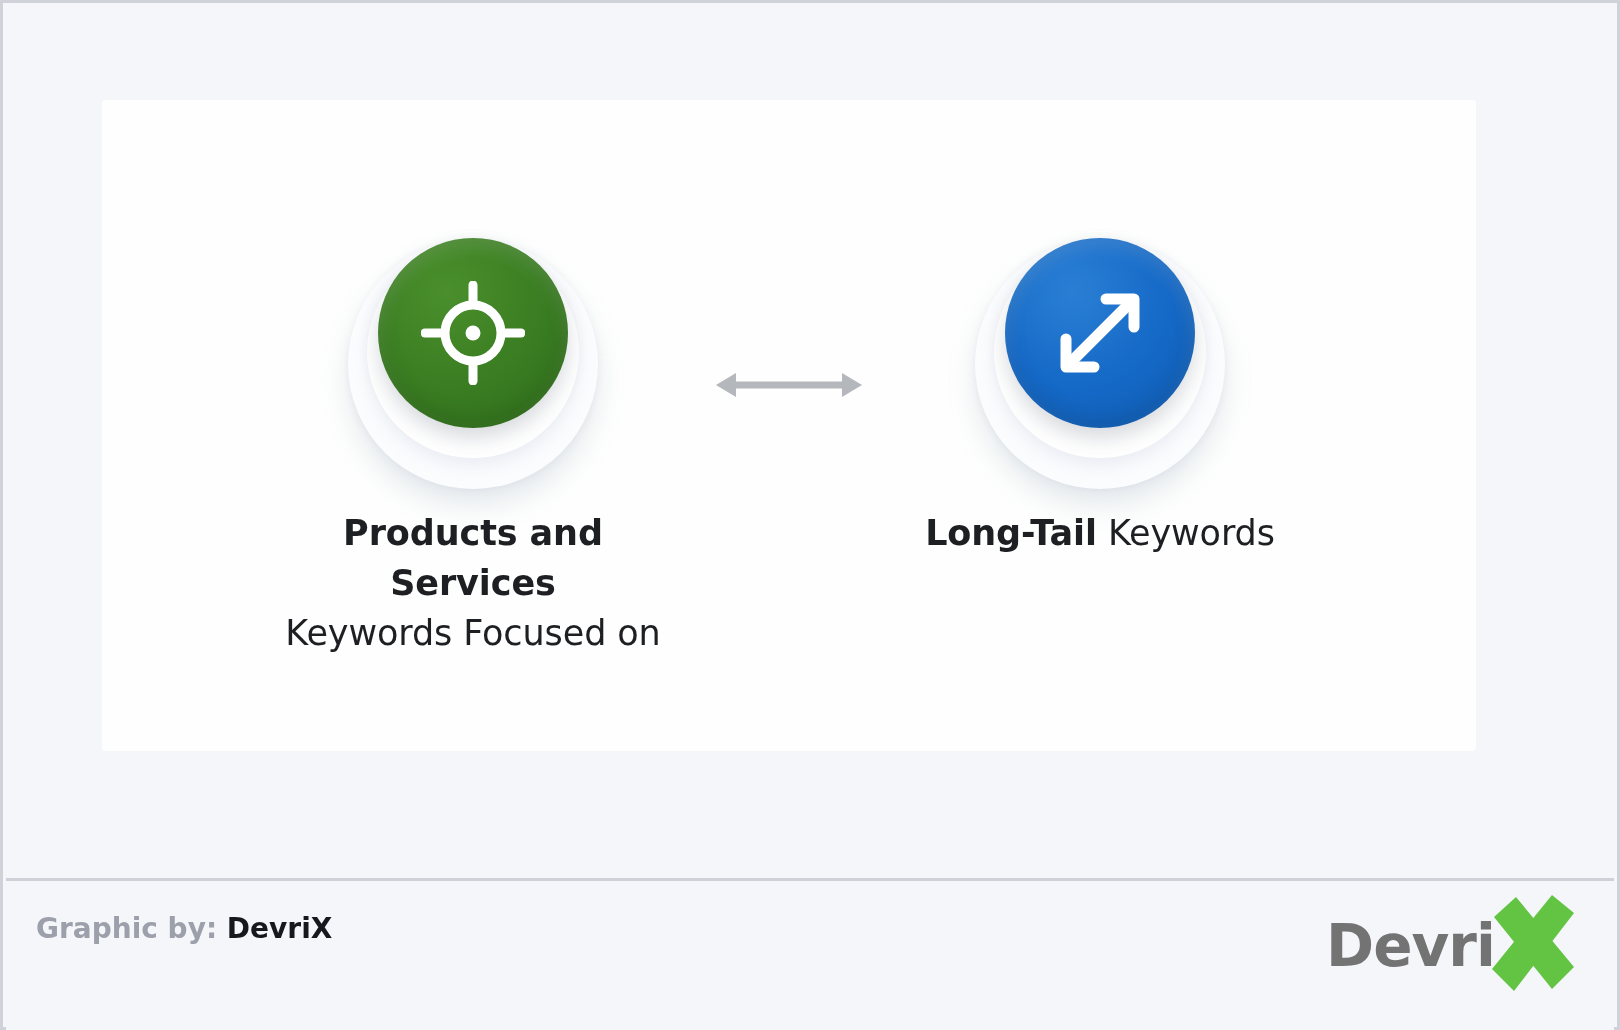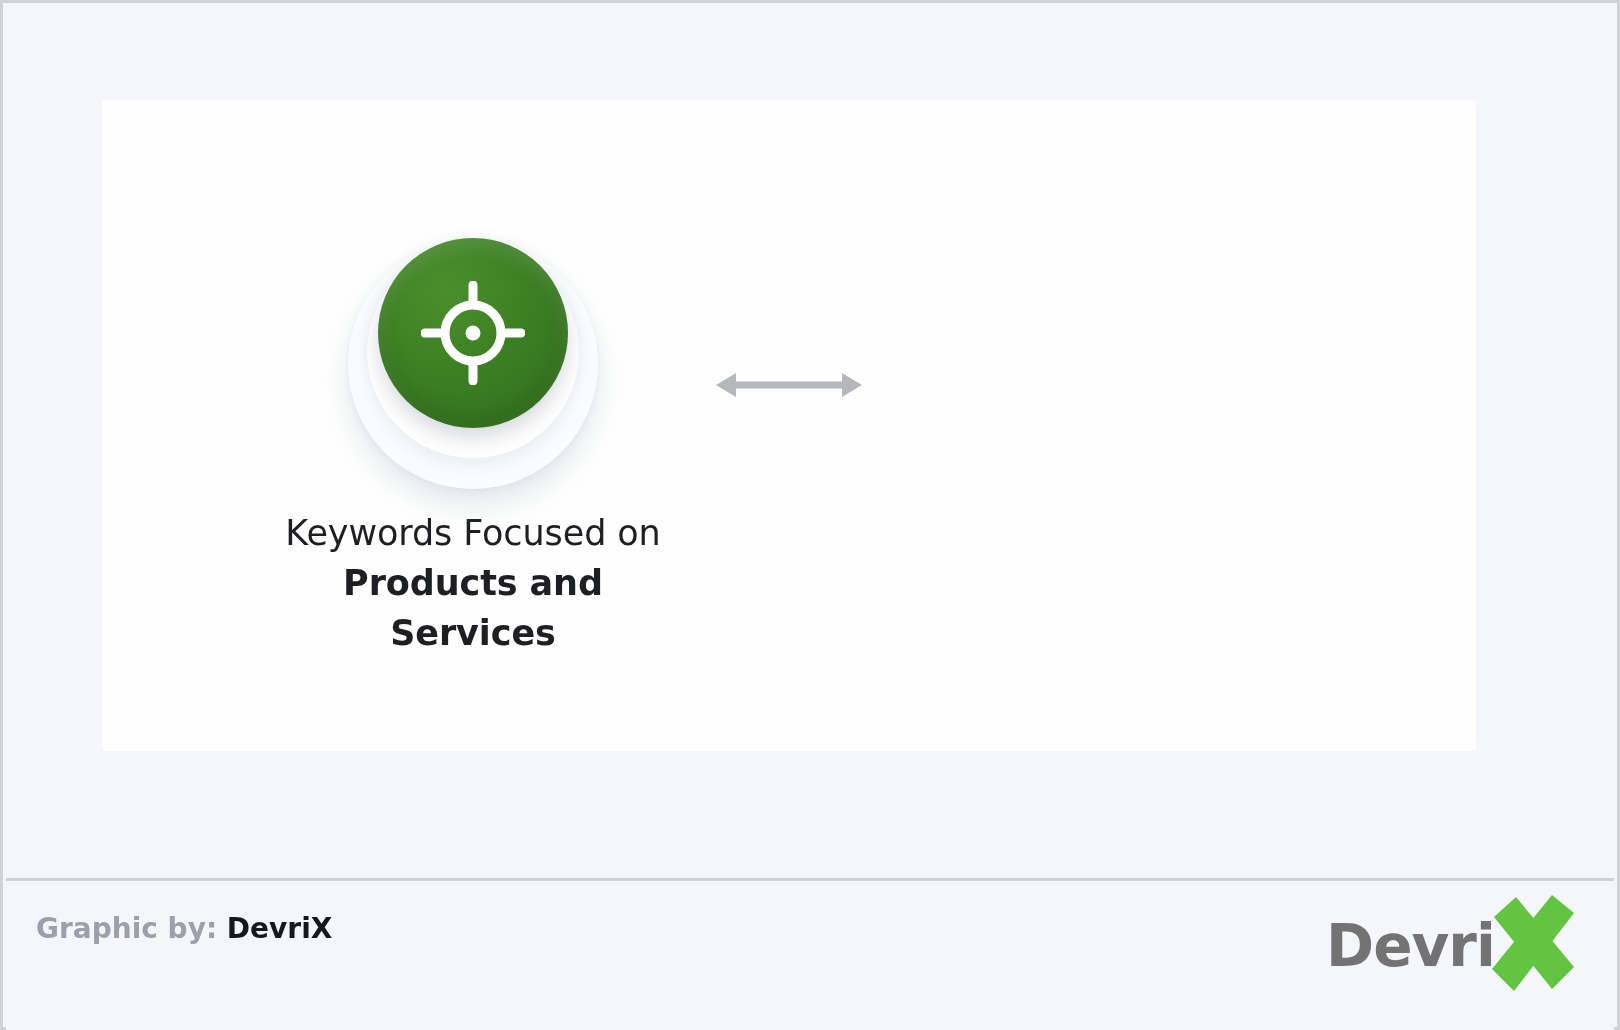--- a/index.html
+++ b/index.html
@@ -208,35 +208,55 @@
                   <line x1="52" y1="84" x2="52" y2="100"></line>
                   <line x1="4" y1="52" x2="20" y2="52"></line>
                   <line x1="84" y1="52" x2="100" y2="52"></line>
                 </g>
                 <circle cx="52" cy="52" r="7.5" fill="#ffffff"></circle>
               </svg>
             </span>
           </div>
         </div>
         <div class="label">
+          <span class="label-line strong">Products and Services</span>
           <span class="label-line">Keywords Focused on</span>
-          <span class="label-line strong">Products and Services</span>
         </div>
       </div>
 
       <div class="connector">
         <span>
           <svg width="150" height="30" viewBox="0 0 150 30" aria-hidden="true">
             <line x1="18" y1="15" x2="132" y2="15" stroke="#b4b7bb" stroke-width="7"></line>
             <polygon points="2,15 22,3 22,27" fill="#b4b7bb"></polygon>
             <polygon points="148,15 128,3 128,27" fill="#b4b7bb"></polygon>
           </svg>
         </span>
       </div>
 
+      <div class="panel panel-right">
+        <div class="badge-wrap">
+          <div class="halo-outer"></div>
+          <div class="halo-inner"></div>
+          <div class="badge badge-blue">
+            <span>
+              <svg width="104" height="104" viewBox="0 0 104 104" aria-hidden="true">
+                <g stroke="#ffffff" stroke-width="11" stroke-linecap="round" stroke-linejoin="round" fill="none">
+                  <line x1="22" y1="82" x2="82" y2="22"></line>
+                  <polyline points="58,18 86,18 86,46"></polyline>
+                  <polyline points="46,86 18,86 18,58"></polyline>
+                </g>
+              </svg>
+            </span>
+          </div>
+        </div>
+        <div class="label">
+          <span class="strong">Long-Tail</span><span>&nbsp;</span><span>Keywords</span>
+        </div>
+      </div>
 
     </div>
   </div>
 
   <div class="footer-rule"></div>
   <div class="footer">
     <div class="credit">
       <span>Graphic by:</span><span>&nbsp;</span><span class="credit-brand">DevriX</span>
     </div>
 

